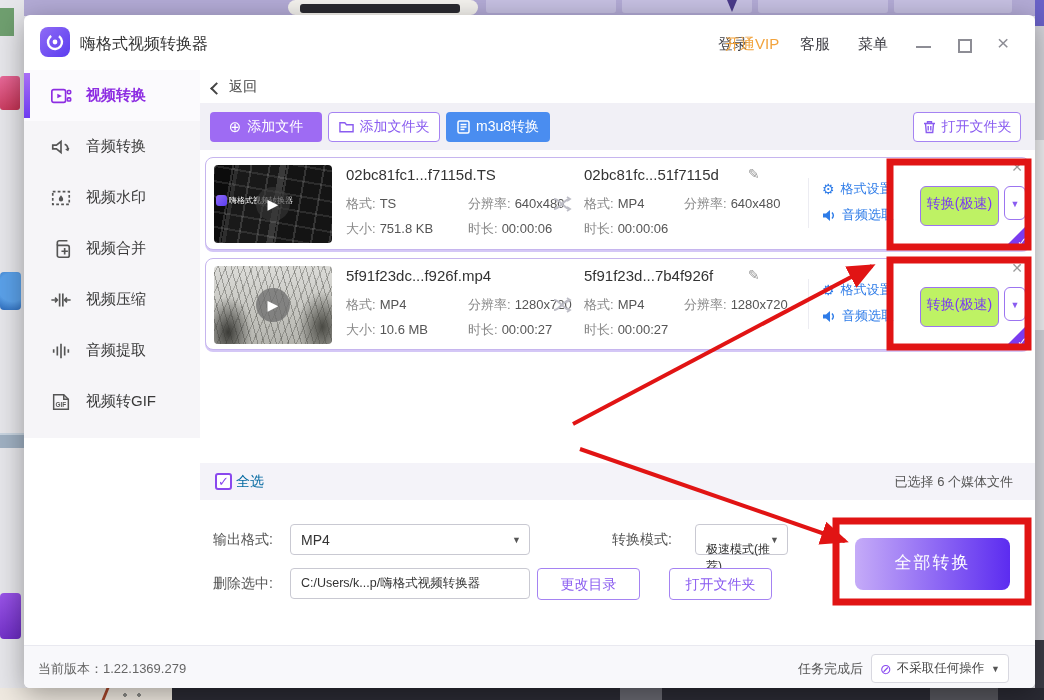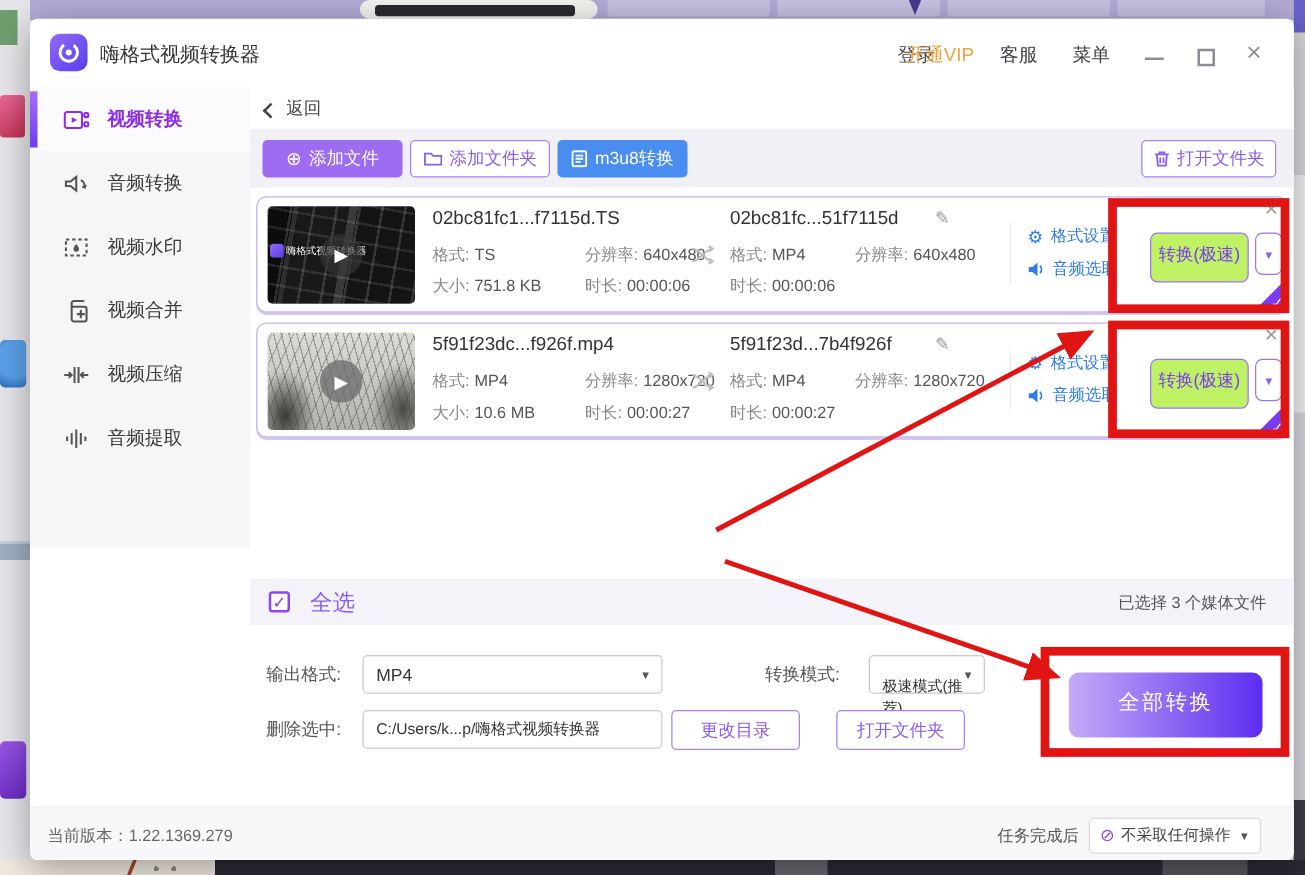--- a/index.html
+++ b/index.html
@@ -110,21 +110,21 @@
   .card-x { position:absolute; right:6px; top:1px; font-size:14px; color:#999; cursor:pointer; }
   .corner { position:absolute; right:-1px; bottom:-1px; width:0; height:0;
             border-left:28px solid transparent; border-bottom:28px solid #7a3bf0; border-radius:0 0 8px 0; }
   .corner-check { position:absolute; right:2px; bottom:0; color:#fff; font-size:12px; }
 
   
   .select-bar { position:absolute; left:0; top:393px; width:835px; height:37px; background:#f4f3f9;
                 display:flex; align-items:center; }
   .cbx { width:17px; height:17px; margin-left:15px; border:2px solid #8a48ee; border-radius:3px; background:#fff;
          color:#8a48ee; font-size:13px; line-height:14px; text-align:center; cursor:pointer; }
-  .sel-label { margin-left:16px; font-size:18px; color:#8b5cf6; }
+  .sel-label { margin-left:4px; font-size:14px; color:#0369a1; }
   .sel-info { margin-left:auto; margin-right:22px; font-size:13px; color:#555; }
 
   
   .opt-label { position:absolute; font-size:14px; color:#555; }
   .sel-box { position:absolute; height:31px; border:1px solid #c9c9d2; border-radius:4px; background:#fff;
              display:flex; align-items:center; padding:0 8px 0 10px; cursor:pointer; }
   .sel-box .val { font-size:14px; color:#333; }
   .caret { margin-left:auto; font-size:9px; color:#555; }
   .lab-a { left:13px; top:461px; } .box-a { left:90px; top:454px; width:240px; }
   .lab-b { left:412px; top:461px; } .box-b { left:495px; top:454px; width:93px; }
@@ -244,20 +244,28 @@
           <path d="M22.5 12h-6M18.5 9.5L16 12l2.5 2.5"></path>
       </svg>
       <span>视频压缩</span>
     </div>
     <div class="side-item">
       <svg width="22" height="22" viewBox="0 0 24 24" fill="none" stroke="#555" stroke-width="1.8">
         <path d="M4 10v4M8 7v10M12 4v16M16 7v10M20 10v4"></path>
       </svg>
       <span>音频提取</span>
     </div>
+    <div class="side-item">
+      <svg width="22" height="22" viewBox="0 0 24 24" fill="none" stroke="#555" stroke-width="1.6">
+        <path d="M4 4h11l5 5v11H4z"></path>
+          <path d="M15 4v5h5"></path>
+        <text x="6" y="17" font-size="7" fill="#555" stroke="none" font-family="Liberation Sans, sans-serif" font-weight="bold">GIF</text>
+      </svg>
+      <span>视频转GIF</span>
+    </div>
   </div>
 
   <div class="content">
 
     <div class="back-row">
       <span style="line-height:33px;">
         <span class="chev-left"></span><span class="back-label">返回</span>
       </span>
     </div>
 
@@ -365,21 +373,21 @@
       <div class="cv-btn">转换(极速)</div>
       <div class="dd-btn">▼</div>
       <div class="card-x">✕</div>
       <div class="corner"></div>
       <div class="corner-check">✓</div>
     </div>
 
     <div class="select-bar">
       <div class="cbx">✓</div>
       <span class="sel-label">全选</span>
-      <span class="sel-info">已选择 3 个媒体文件</span>
+      <span class="sel-info">已选择 6 个媒体文件</span>
     </div>
 
     <div class="opt-label lab-a">输出格式:</div>
     <div class="sel-box box-a">
       <span class="val">MP4</span>
       <span class="caret">▼</span>
     </div>
     <div class="opt-label lab-b">转换模式:</div>
     <div class="sel-box box-b">
       <span class="val">极速模式(推荐)</span>

